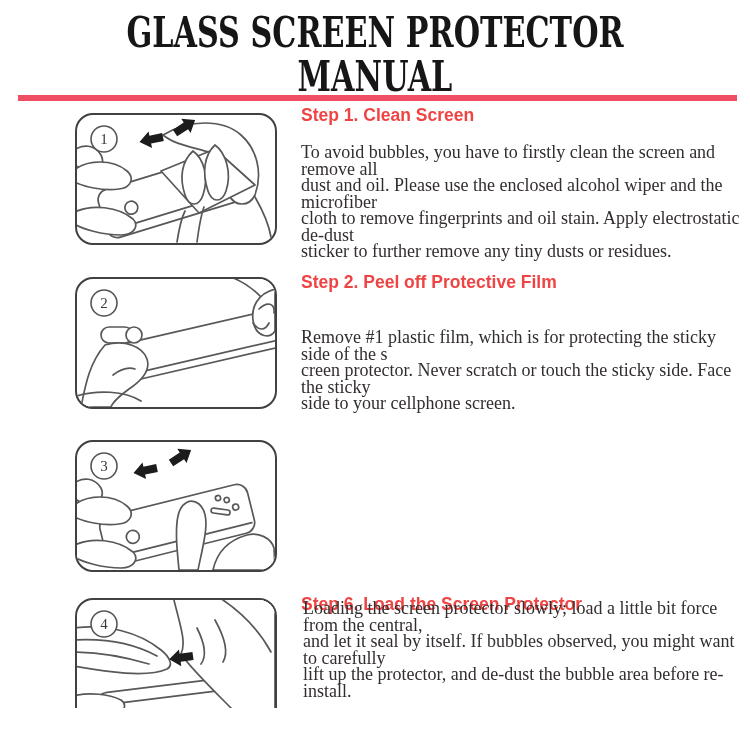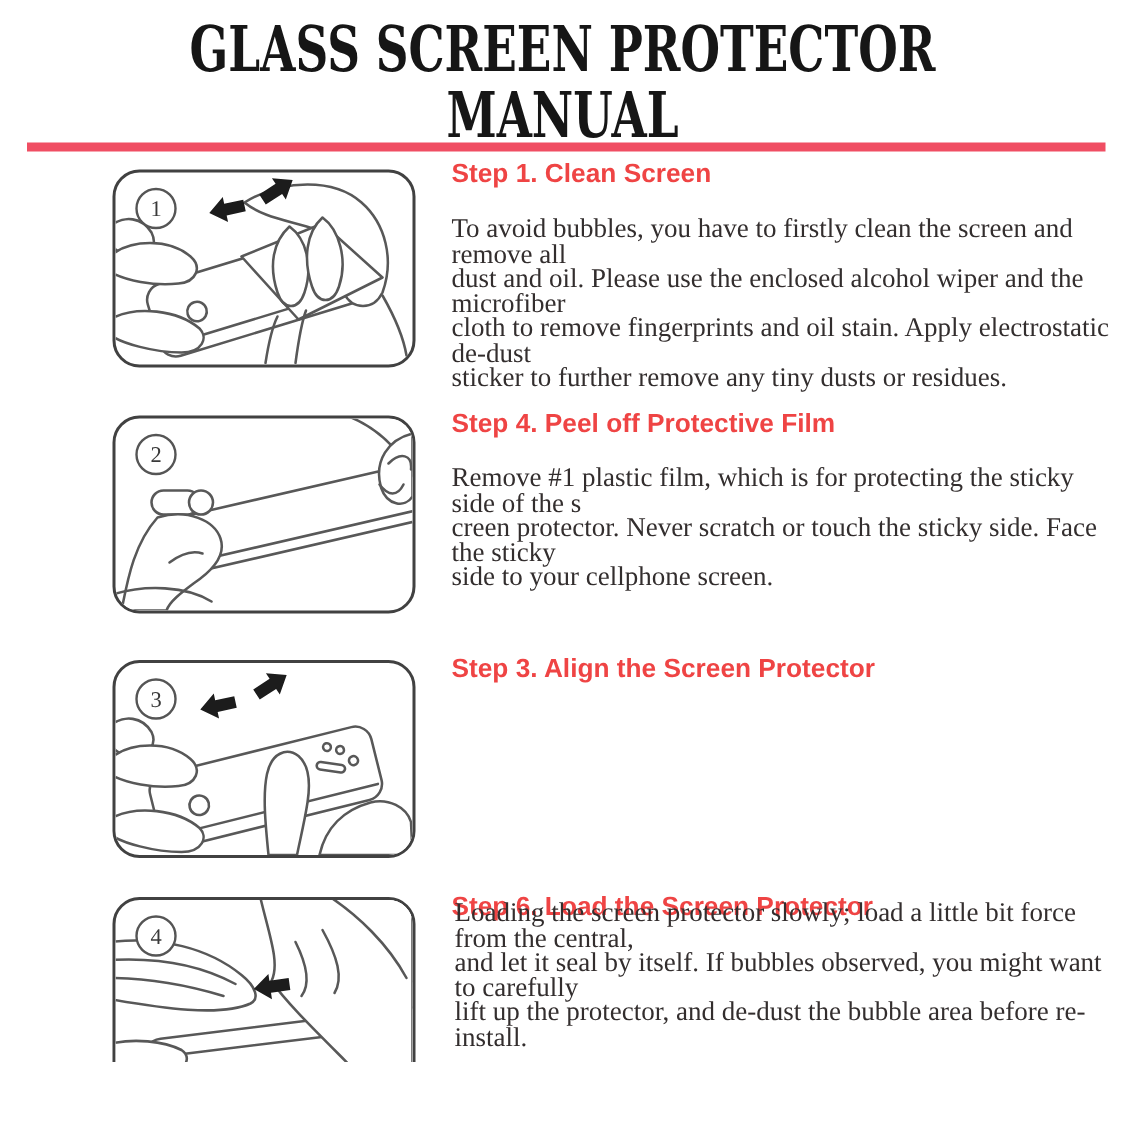--- a/index.html
+++ b/index.html
@@ -113,22 +113,22 @@
       <path class="artline" d="M36,96 C44,90 52,88 58,90"></path>
 
       <path class="artline" d="M-4,118 C20,110 48,112 64,122"></path>
 
       <g>
         <circle class="badge-circle" cx="27" cy="24" r="13"></circle>
         <text class="badge-num" x="27" y="29" text-anchor="middle">2</text>
       </g>
     </svg>
   </div>
-  <h2 class="heading" style="top:272px">Step 4. Peel off Protective Film</h2>
-  <p class="body" style="top:310px">Remove #1 plastic film, which is for protecting the sticky side of the s
+  <h2 class="heading" style="top:272px">Step 2. Peel off Protective Film</h2>
+  <p class="body" style="top:329px">Remove #1 plastic film, which is for protecting the sticky side of the s
 creen protector. Never scratch or touch the sticky side. Face the sticky
 side to your cellphone screen.</p>
 
   <div class="panel" style="top:440px">
     <svg width="198" height="128" viewBox="0 0 198 128">
 
       <path class="art" d="M-4,42 C6,34 18,36 24,46 C28,54 22,62 12,62 C2,62 -4,56 -4,50 Z"></path>
 
       <g transform="rotate(-14 99 82)">
         <rect class="art" x="24" y="58" width="152" height="50" rx="11"></rect>
@@ -154,21 +154,20 @@
         <path class="arrow" transform="translate(80,26) rotate(168)" d="M0,-4 L13,-4 L13,-8.5 L24,0 L13,8.5 L13,4 L0,4 Z"></path>
         <path class="arrow" transform="translate(94,21) rotate(-33)" d="M0,-4 L13,-4 L13,-8.5 L24,0 L13,8.5 L13,4 L0,4 Z"></path>
       </g>
 
       <g>
         <circle class="badge-circle" cx="27" cy="24" r="13"></circle>
         <text class="badge-num" x="27" y="29" text-anchor="middle">3</text>
       </g>
     </svg>
   </div>
-  <h2 class="heading" style="top:435px">Step 3. Align the Screen Protector</h2>
 
   <div class="panel" style="top:598px">
     <svg width="198" height="128" viewBox="0 0 198 128">
 
       <g transform="rotate(-7 100 104)">
         <rect class="art" x="18" y="84" width="200" height="70" rx="14"></rect>
         <path class="artline" d="M24,128 L24,108 Q24,96 36,96 L150,96"></path>
       </g>
 
       <path class="art" d="M112,-4 L198,-4 L198,54 C178,26 148,6 112,-4 Z"></path>

